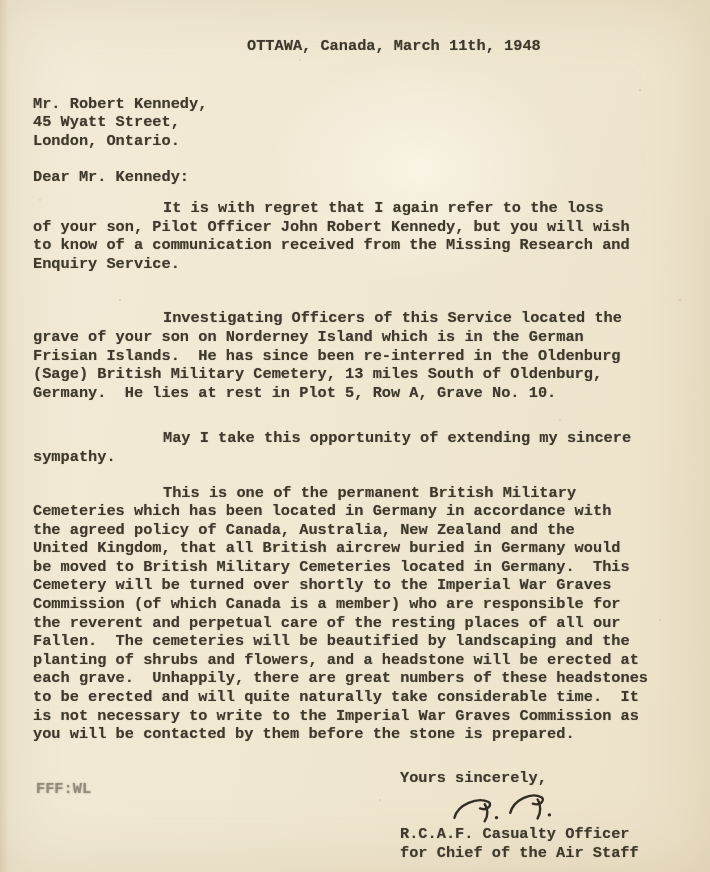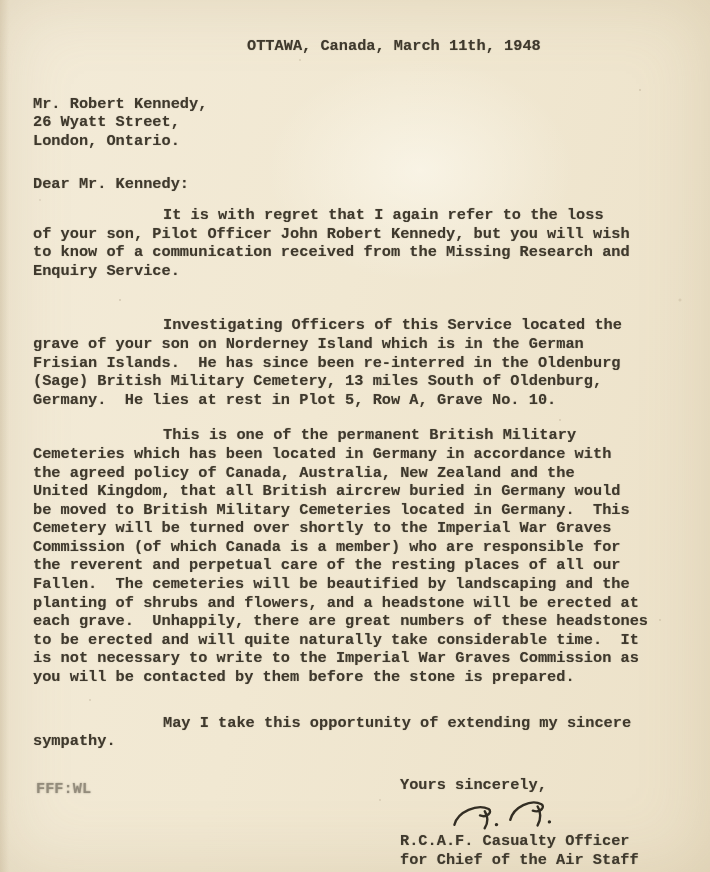--- a/index.html
+++ b/index.html
@@ -33,21 +33,21 @@
       radial-gradient(2px 2px at 380px 800px, rgba(110,90,60,0.26), transparent 70%),
       radial-gradient(2px 2px at 480px 40px,  rgba(110,90,60,0.25), transparent 70%),
       radial-gradient(2px 2px at 40px 200px,  rgba(110,90,60,0.22), transparent 70%),
       linear-gradient(to right, rgba(140,115,75,0.16), rgba(140,115,75,0) 9px),
       linear-gradient(105deg, #f3ebd8 0%, #f1e8d2 45%, #ece1c8 100%);
     box-shadow: inset 0 0 70px rgba(165, 140, 95, 0.22);
   }
   .txt { white-space: pre-wrap; }
   .dateline { margin-left: 214px; }
   .address { margin-top: 39px; }
-  .salutation { margin-top: 25px; }
+  .salutation { margin-top: 18px; }
   .para { margin-top: 12px; text-indent: 130px; }
   .para.p2 { margin-top: 36px; }
   .para.p3 { margin-top: 17px; }
   .para.p4 { margin-top: 27px; }
   .closing { margin-top: 25px; margin-left: 367px; }
   .sig-scrawl {
     display: block;
     margin: 4px 0 0 48px;
   }
   .reference {
@@ -59,53 +59,53 @@
   }
 </style>
 </head>
 <body>
 
 <div class="paper">
 
   <div class="dateline txt">OTTAWA, Canada, March 11th, 1948</div>
 
   <div class="address txt">Mr. Robert Kennedy,
-26 Wyatt Street,
+45 Wyatt Street,
 London, Ontario.</div>
 
   <div class="salutation txt">Dear Mr. Kennedy:</div>
 
   <div class="para p1 txt">It is with regret that I again refer to the loss
 of your son, Pilot Officer John Robert Kennedy, but you will wish
 to know of a communication received from the Missing Research and
 Enquiry Service.</div>
 
   <div class="para p2 txt">Investigating Officers of this Service located the
 grave of your son on Norderney Island which is in the German
 Frisian Islands.  He has since been re-interred in the Oldenburg
 (Sage) British Military Cemetery, 13 miles South of Oldenburg,
 Germany.  He lies at rest in Plot 5, Row A, Grave No. 10.</div>
 
+  <div class="para p4 txt">May I take this opportunity of extending my sincere
+sympathy.</div>
+
   <div class="para p3 txt">This is one of the permanent British Military
 Cemeteries which has been located in Germany in accordance with
 the agreed policy of Canada, Australia, New Zealand and the
 United Kingdom, that all British aircrew buried in Germany would
 be moved to British Military Cemeteries located in Germany.  This
 Cemetery will be turned over shortly to the Imperial War Graves
 Commission (of which Canada is a member) who are responsible for
 the reverent and perpetual care of the resting places of all our
 Fallen.  The cemeteries will be beautified by landscaping and the
 planting of shrubs and flowers, and a headstone will be erected at
 each grave.  Unhappily, there are great numbers of these headstones
 to be erected and will quite naturally take considerable time.  It
 is not necessary to write to the Imperial War Graves Commission as
 you will be contacted by them before the stone is prepared.</div>
-
-  <div class="para p4 txt">May I take this opportunity of extending my sincere
-sympathy.</div>
 
   <div class="closing">
     <div class="txt">Yours sincerely,</div>
 
     <svg class="sig-scrawl" width="120" height="34" viewBox="0 0 120 34" aria-hidden="true">
       <g fill="none" stroke="#332e24" stroke-width="2.4" stroke-linecap="round" transform="rotate(-3 60 17)">
         <path d="M6 24 C10 11, 30 4, 41 10 C45 13, 39 19, 32 16"></path>
         <path d="M37 12 C40 17, 40 24, 36 29"></path>
         <path d="M62 22 C66 9, 84 2, 94 8 C98 11, 92 17, 85 14"></path>
         <path d="M90 10 C93 15, 93 23, 89 29"></path>

